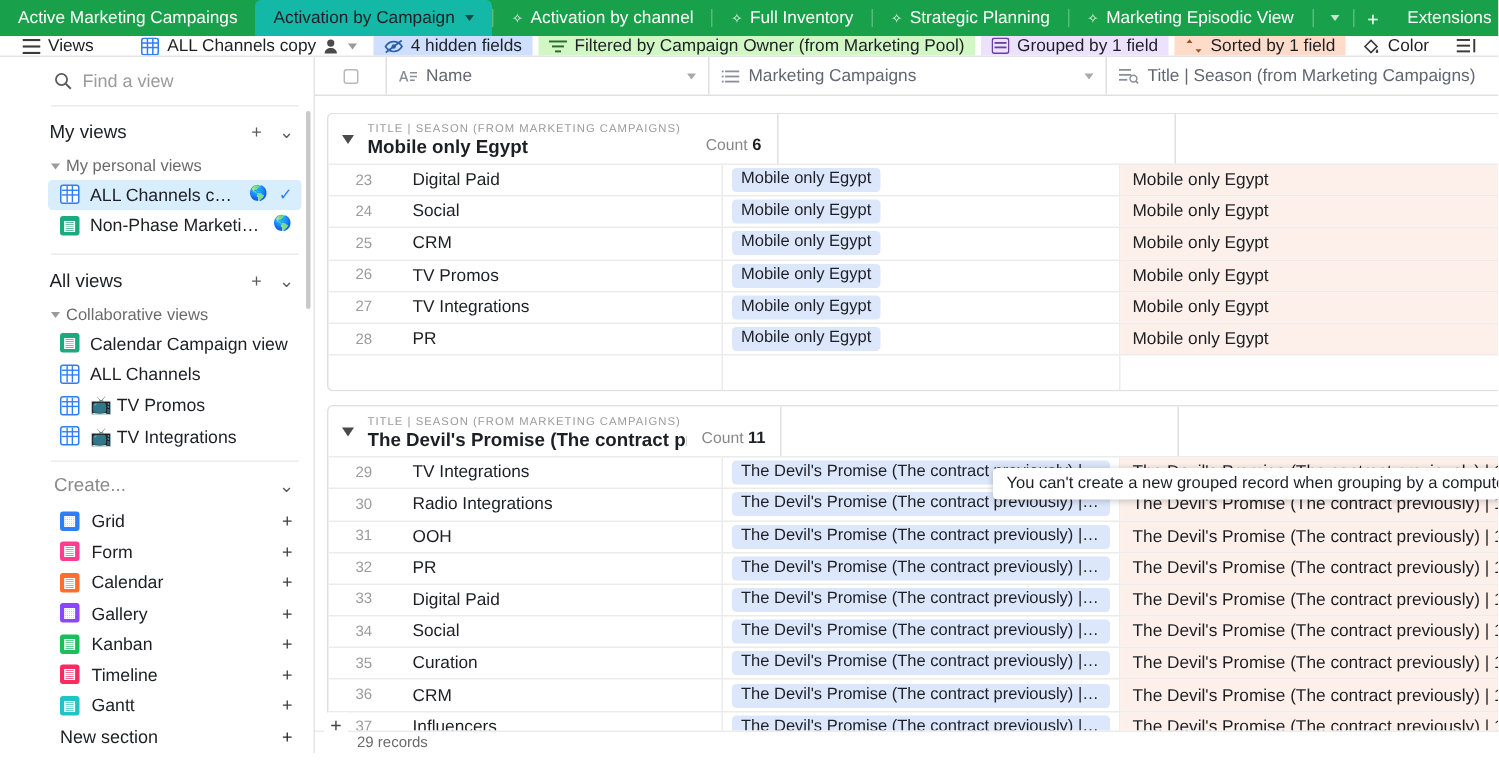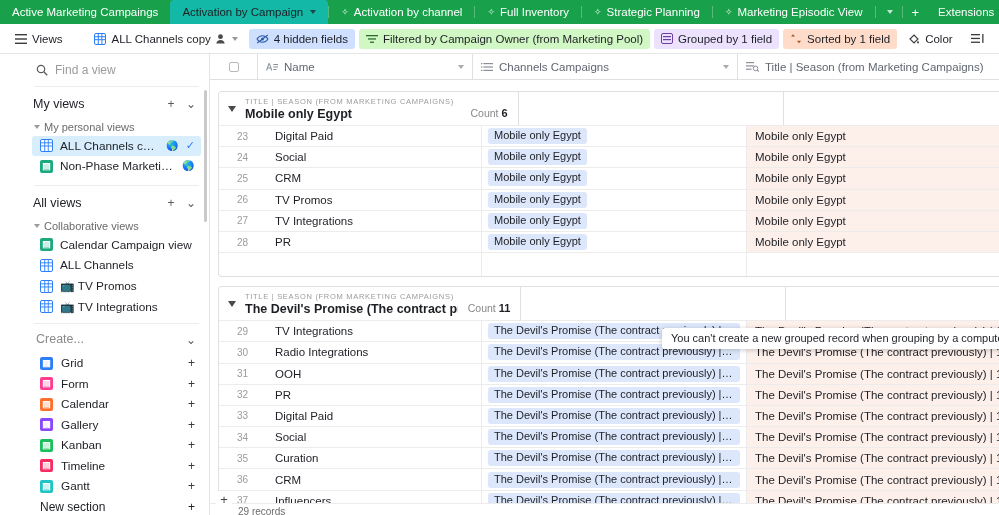--- a/index.html
+++ b/index.html
@@ -64,21 +64,21 @@
   }
   .topbar-right {
     margin-left: auto;
     display: flex;
     align-items: center;
   }
   .topbar-right .tab { padding: 0 10px; }
 
   
   .toolbar {
-    height: 30px;
+    height: 14px;
     background: #fff;
     border-bottom: 1px solid #e5e5e5;
     display: flex;
     align-items: center;
     padding: 0 8px;
     gap: 4px;
     white-space: nowrap;
     overflow: hidden;
   }
   .tbtn {
@@ -741,21 +741,21 @@
               <g fill="#8a8f98">
                 <rect x="2.4" y="1" width="9.6" height="1.2"></rect>
                 <rect x="2.4" y="4.4" width="9.6" height="1.2"></rect>
                 <rect x="2.4" y="7.8" width="9.6" height="1.2"></rect>
                 <rect x="0" y="1" width="1.4" height="1.2"></rect>
                 <rect x="0" y="4.4" width="1.4" height="1.2"></rect>
                 <rect x="0" y="7.8" width="1.4" height="1.2"></rect>
               </g>
             </svg>
         </span>
-        <span>Channels Campaigns</span>
+        <span>Marketing Campaigns</span>
         <span class="gh-caret"></span>
       </div>
       <div class="gh-cell c-title">
         <span class="ic">
           <svg width="13" height="11" viewBox="0 0 13 11">
               <g fill="#8a8f98">
                 <rect x="0" y="1" width="8" height="1.2"></rect>
                 <rect x="0" y="4.3" width="8" height="1.2"></rect>
                 <rect x="0" y="7.6" width="5.5" height="1.2"></rect>
               </g>

